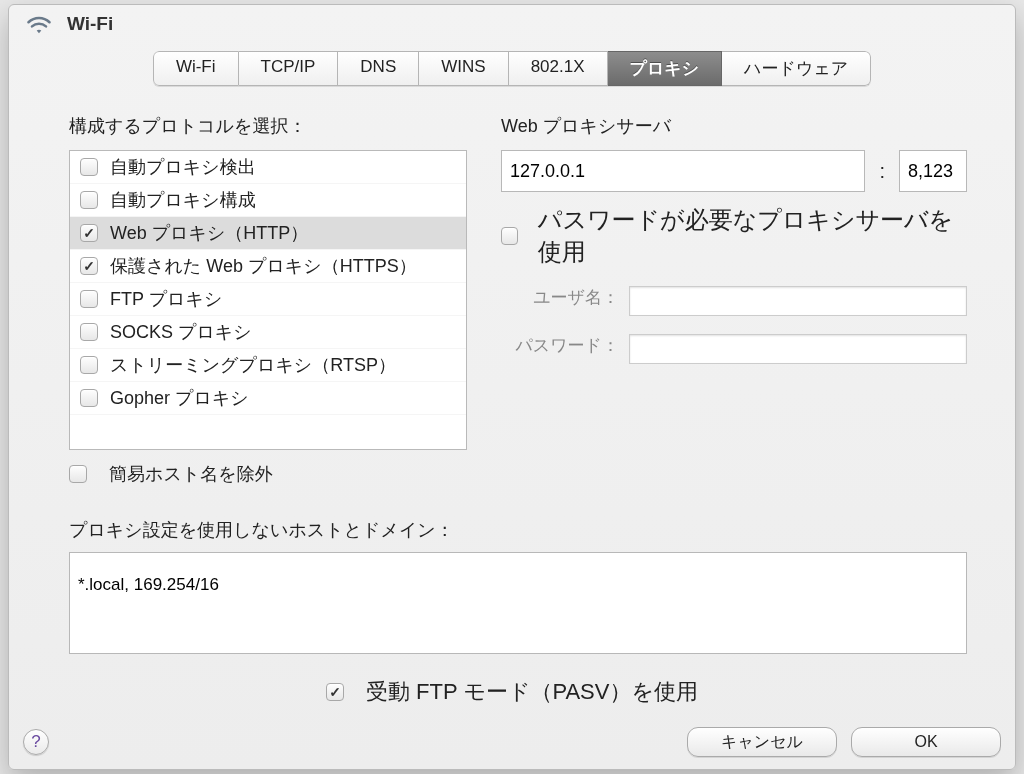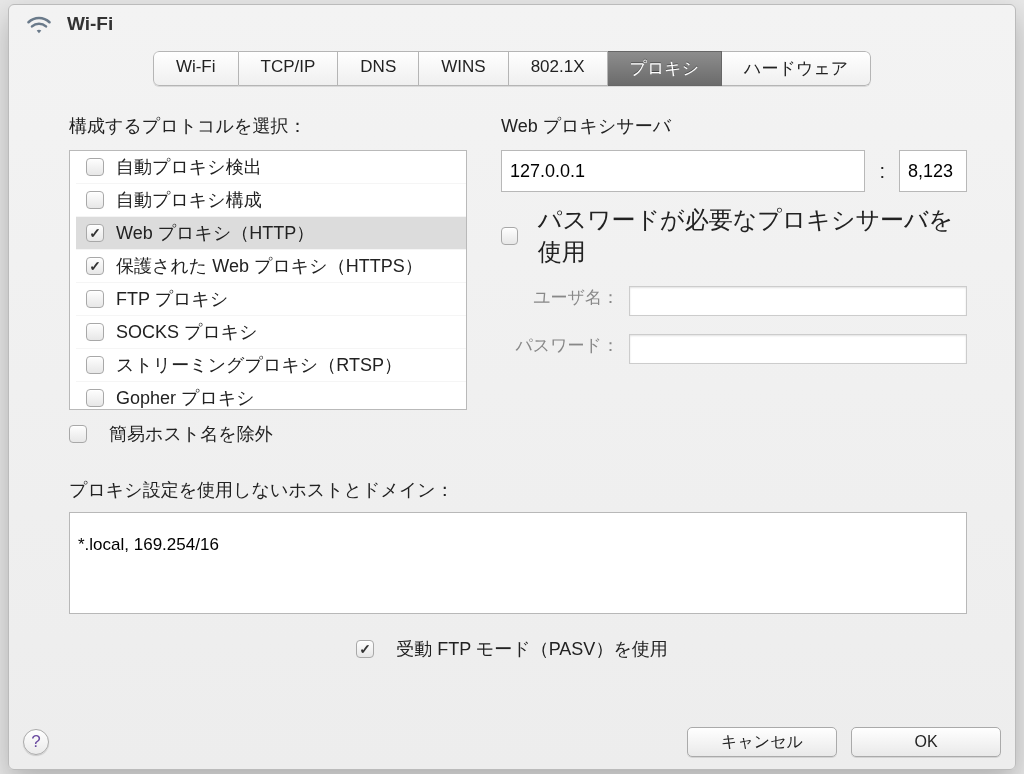--- a/index.html
+++ b/index.html
@@ -54,35 +54,35 @@
     border-left: none;
     cursor: default;
   }
   .tab:first-child { border-left: 1px solid #b5b5b5; border-top-left-radius: 6px; border-bottom-left-radius: 6px;}
   .tab:last-child  { border-top-right-radius: 6px; border-bottom-right-radius: 6px;}
   .tab.active {
     background: linear-gradient(#8d8d8d,#6b6b6b);
     color: #fff;
     border-color: #666;
     text-shadow: 0 -1px 0 rgba(0,0,0,0.4);
+    font-weight: bold;
   }
   .content {
     display: flex;
     padding: 28px 48px 10px 60px;
     gap: 34px;
   }
   .left-col { flex: 0 0 398px; }
   .right-col { flex: 1; }
   .section-label { font-size: 18px; margin-bottom: 12px; }
   .protocol-list {
     border: 1px solid #b9b9b9;
     background: #fff;
-    height: 260px;
+    height: 300px;
     overflow: auto;
-    padding-left: 6px;
   }
   .proto-row {
     display: flex; align-items: center;
     padding: 4px 10px;
     font-size: 18px;
     border-bottom: 1px solid #f5f5f5;
   }
   .proto-row.selected { background: #dcdcdc; }
   .chk {
     width: 18px; height: 18px;
@@ -114,40 +114,40 @@
   .cred-label { width: 128px; text-align: right; color: #888; font-size: 17px; padding-right: 10px;}
   .cred-input { flex: 1; height: 30px; border: 1px solid #ccc; background: #fff; box-shadow: inset 0 1px 2px rgba(0,0,0,0.12);}
   .pw-row { display:flex; align-items:center; gap:8px; font-size: 24px; margin-top: 2px; margin-bottom: 8px;}
   .bypass-block { padding: 0 48px 0 60px; margin-top: 22px;}
   .bypass-label { font-size: 18px; margin-bottom: 10px;}
   .bigarea {
     width: 100%; height: 102px; resize: none;
     font-size: 17px; line-height: 1.4;
   }
   .pasv-row {
-    text-align: center; margin-top: 18px; font-size: 18px;
+    text-align: center; margin-top: 18px; font-size: 22px;
     display:flex; justify-content:center; align-items:center; gap:10px;
   }
   .footer {
     position: absolute; left: 14px; right: 14px; bottom: 12px;
     display: flex; align-items: center;
   }
   .help {
     width: 26px; height: 26px; border-radius: 50%;
     border: 1px solid #aaa;
     background: linear-gradient(#ffffff,#eaeaea);
     font-size: 17px; color: #6a4aa0;
     display:flex; align-items:center; justify-content:center;
     box-shadow: 0 1px 1px rgba(0,0,0,0.15);
   }
   .spacer { flex: 1; }
   .btn {
     min-width: 150px; height: 30px;
     border: 1px solid #aaa;
-    border-radius: 5px;
+    border-radius: 11px;
     background: linear-gradient(#ffffff,#e9e9e9);
     font-size: 16px;
     margin-left: 14px;
     display:inline-flex; align-items:center; justify-content:center;
     box-shadow: 0 1px 0 rgba(0,0,0,0.1);
   }
 </style>
 </head>
 <body>
 

